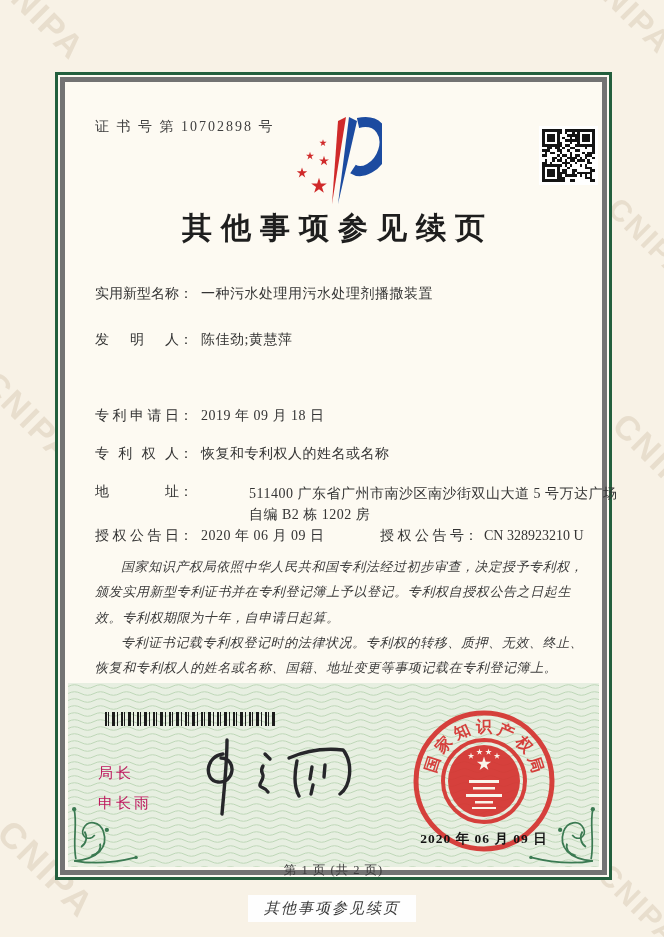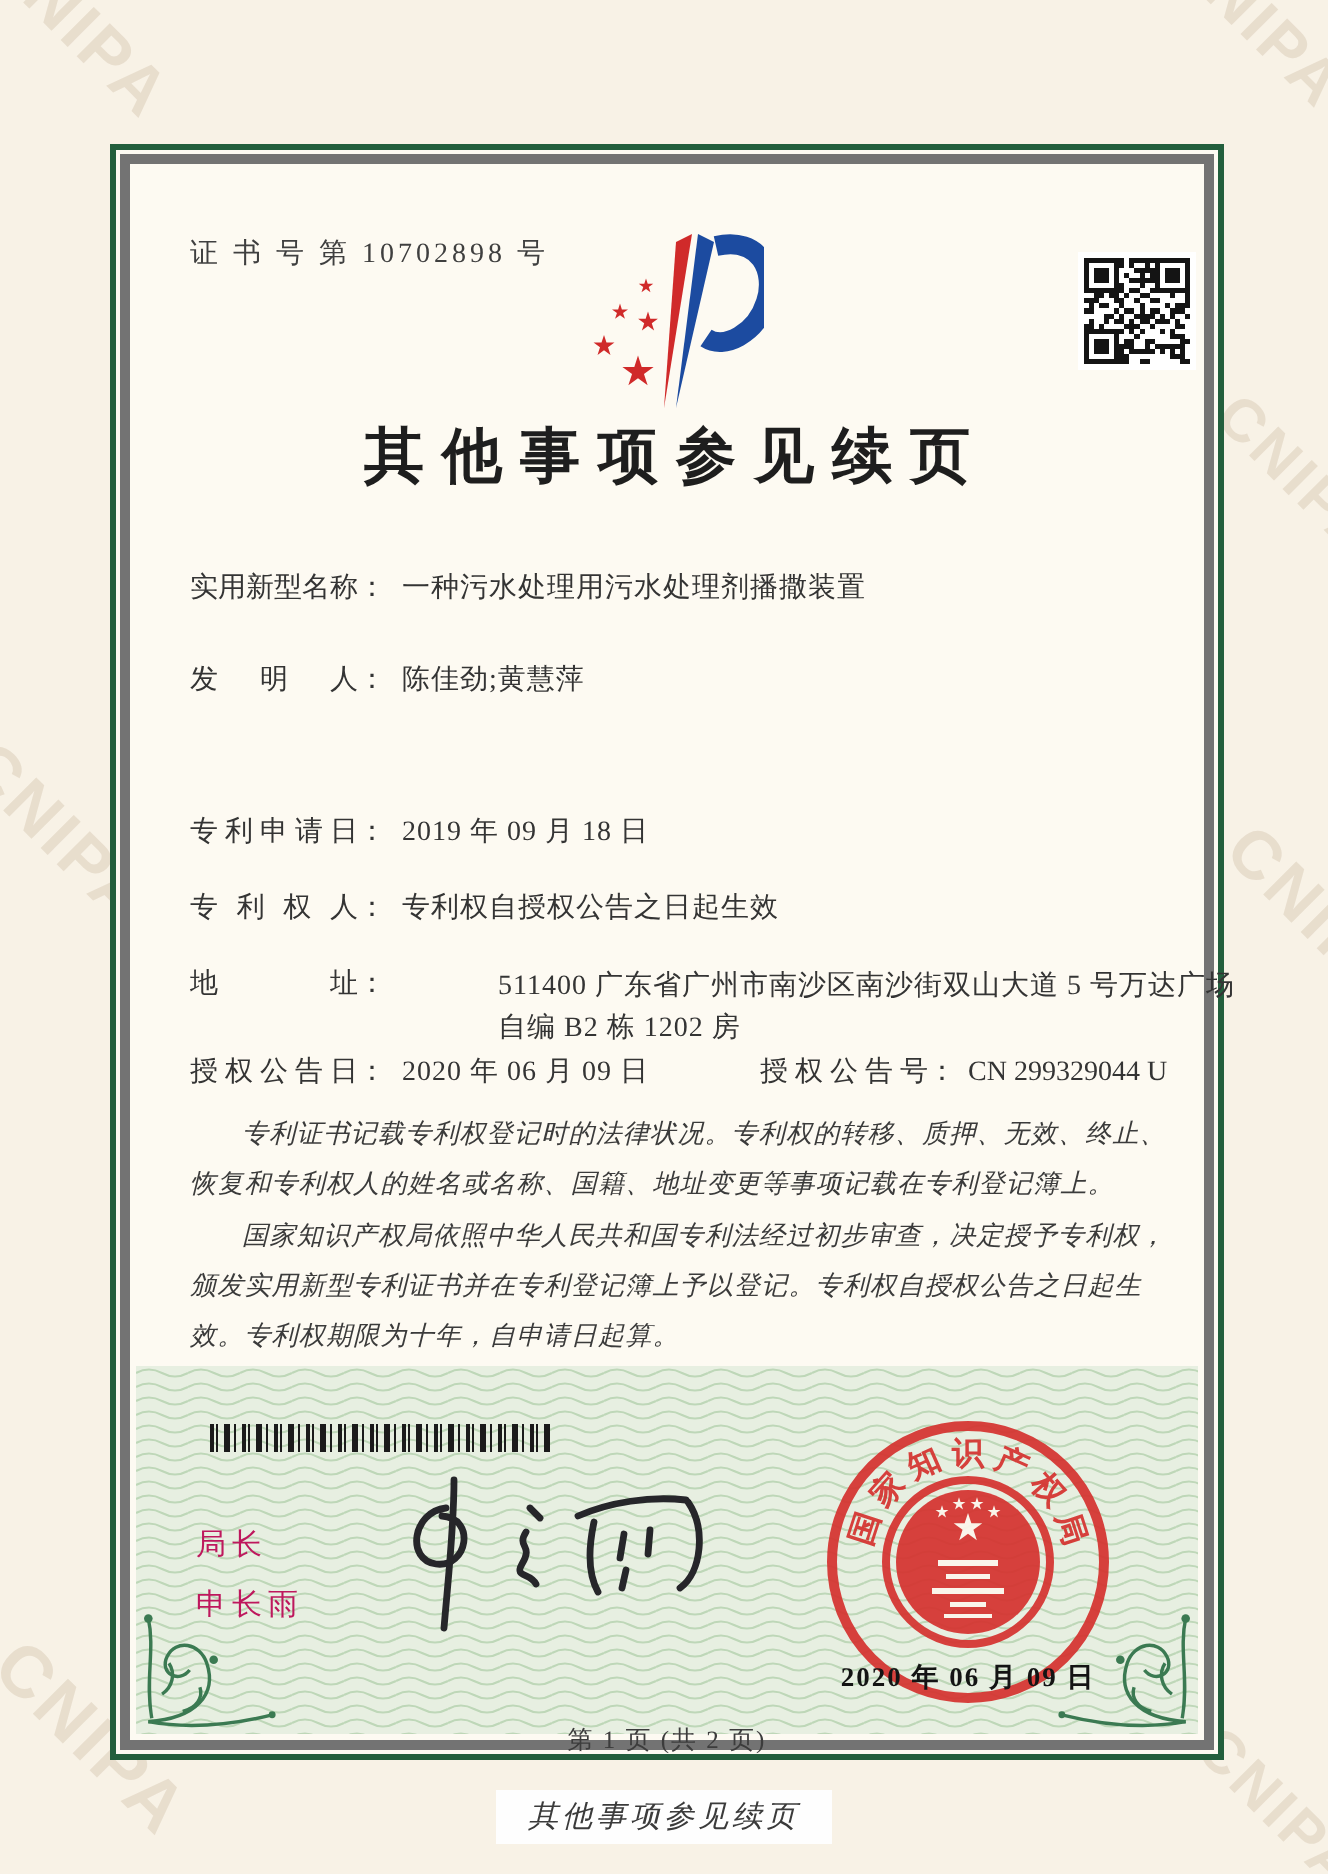--- a/index.html
+++ b/index.html
@@ -315,35 +315,35 @@
     <div class="row" style="top:203px">
       <span class="lab">实用新型名称</span><span class="colon">：</span><span class="val">一种污水处理用污水处理剂播撒装置</span>
     </div>
     <div class="row" style="top:249px">
       <span class="lab">发 明 人</span><span class="colon">：</span><span class="val">陈佳劲;黄慧萍</span>
     </div>
     <div class="row" style="top:325px">
       <span class="lab">专利申请日</span><span class="colon">：</span><span class="val">2019 年 09 月 18 日</span>
     </div>
     <div class="row" style="top:363px">
-      <span class="lab">专 利 权 人</span><span class="colon">：</span><span class="val">专利权自授权公告之日起生效</span>
+      <span class="lab">专 利 权 人</span><span class="colon">：</span><span class="val">恢复和专利权人的姓名或名称</span>
     </div>
     <div class="row" style="top:401px">
       <span class="lab">地 址</span><span class="colon">：</span><span class="val"><span class="vline">511400 广东省广州市南沙区南沙街双山大道 5 号万达广场</span><span class="vline">自编 B2 栋 1202 房</span></span>
     </div>
     <div class="row" style="top:445px">
       <span class="lab">授权公告日</span><span class="colon">：</span><span class="val">2020 年 06 月 09 日</span>
       <span class="pair2">
-        <span>授 权 公 告 号</span><span>：</span><span style="margin-left:6px">CN 299329044 U</span>
+        <span>授 权 公 告 号</span><span>：</span><span style="margin-left:6px">CN 328923210 U</span>
       </span>
     </div>
 
     <div class="body-text">
+      <p>国家知识产权局依照中华人民共和国专利法经过初步审查，决定授予专利权，颁发实用新型专利证书并在专利登记簿上予以登记。专利权自授权公告之日起生效。专利权期限为十年，自申请日起算。</p>
       <p>专利证书记载专利权登记时的法律状况。专利权的转移、质押、无效、终止、恢复和专利权人的姓名或名称、国籍、地址变更等事项记载在专利登记簿上。</p>
-      <p>国家知识产权局依照中华人民共和国专利法经过初步审查，决定授予专利权，颁发实用新型专利证书并在专利登记簿上予以登记。专利权自授权公告之日起生效。专利权期限为十年，自申请日起算。</p>
     </div>
 
     <div class="barcode"></div>
 
     <div class="signer">
       <div>局长</div>
       <div>申长雨</div>
     </div>
 
     <svg class="signature" viewBox="0 0 182 92">

